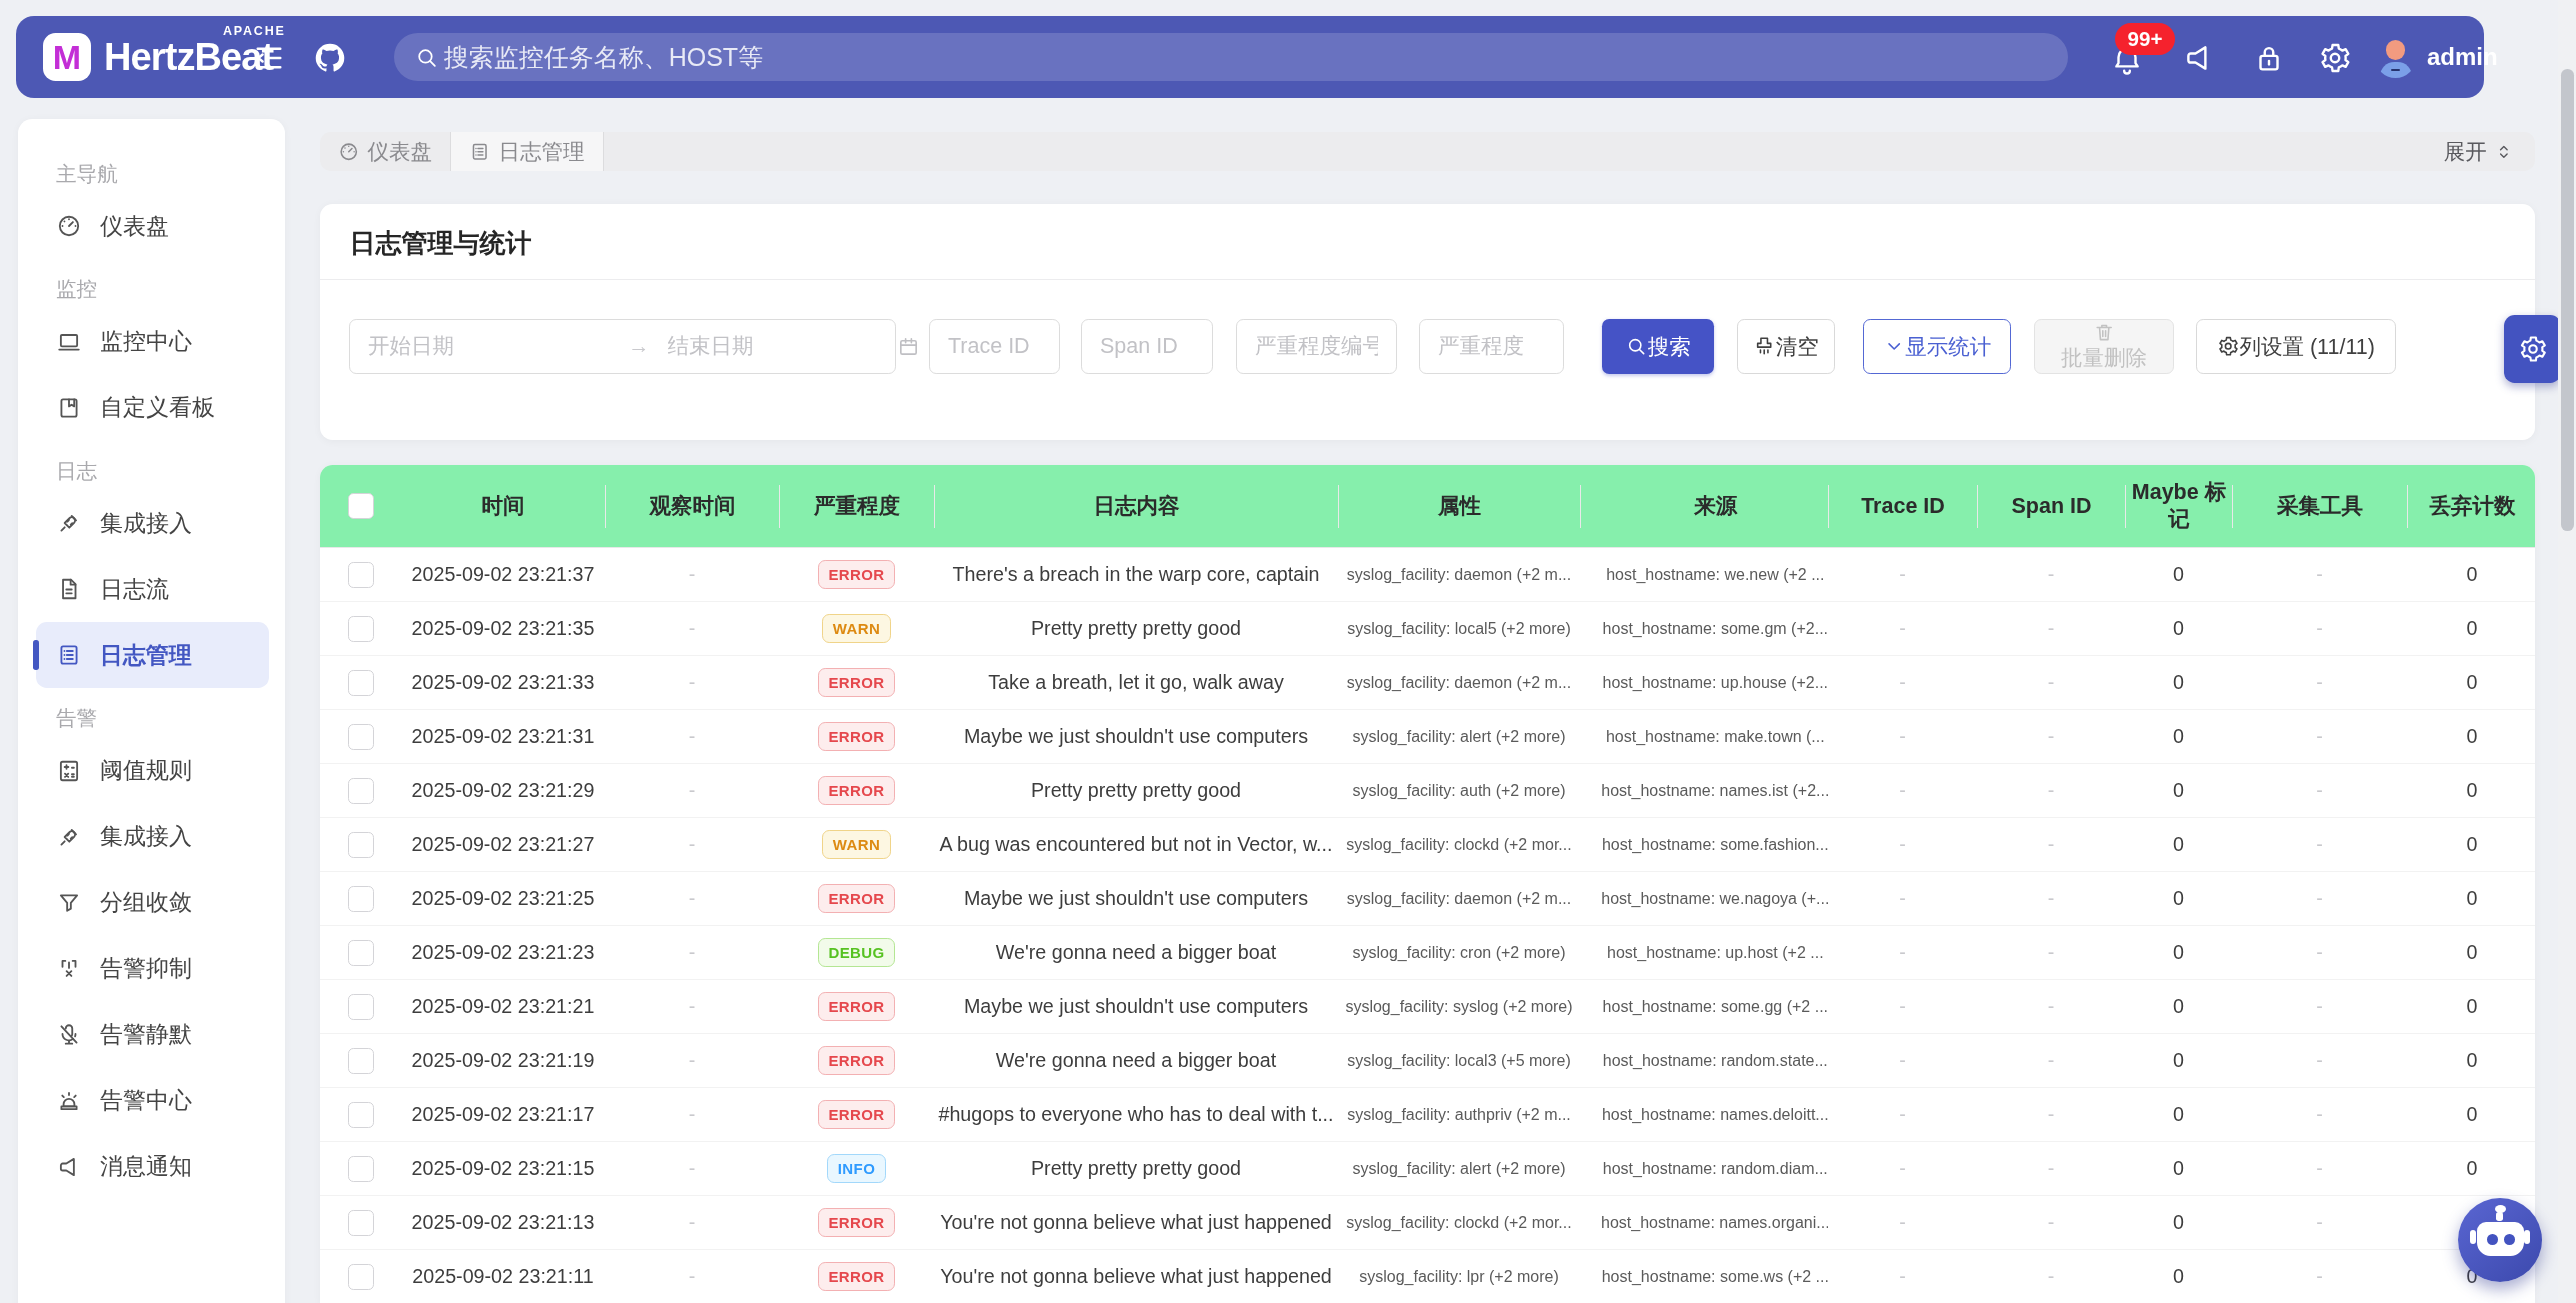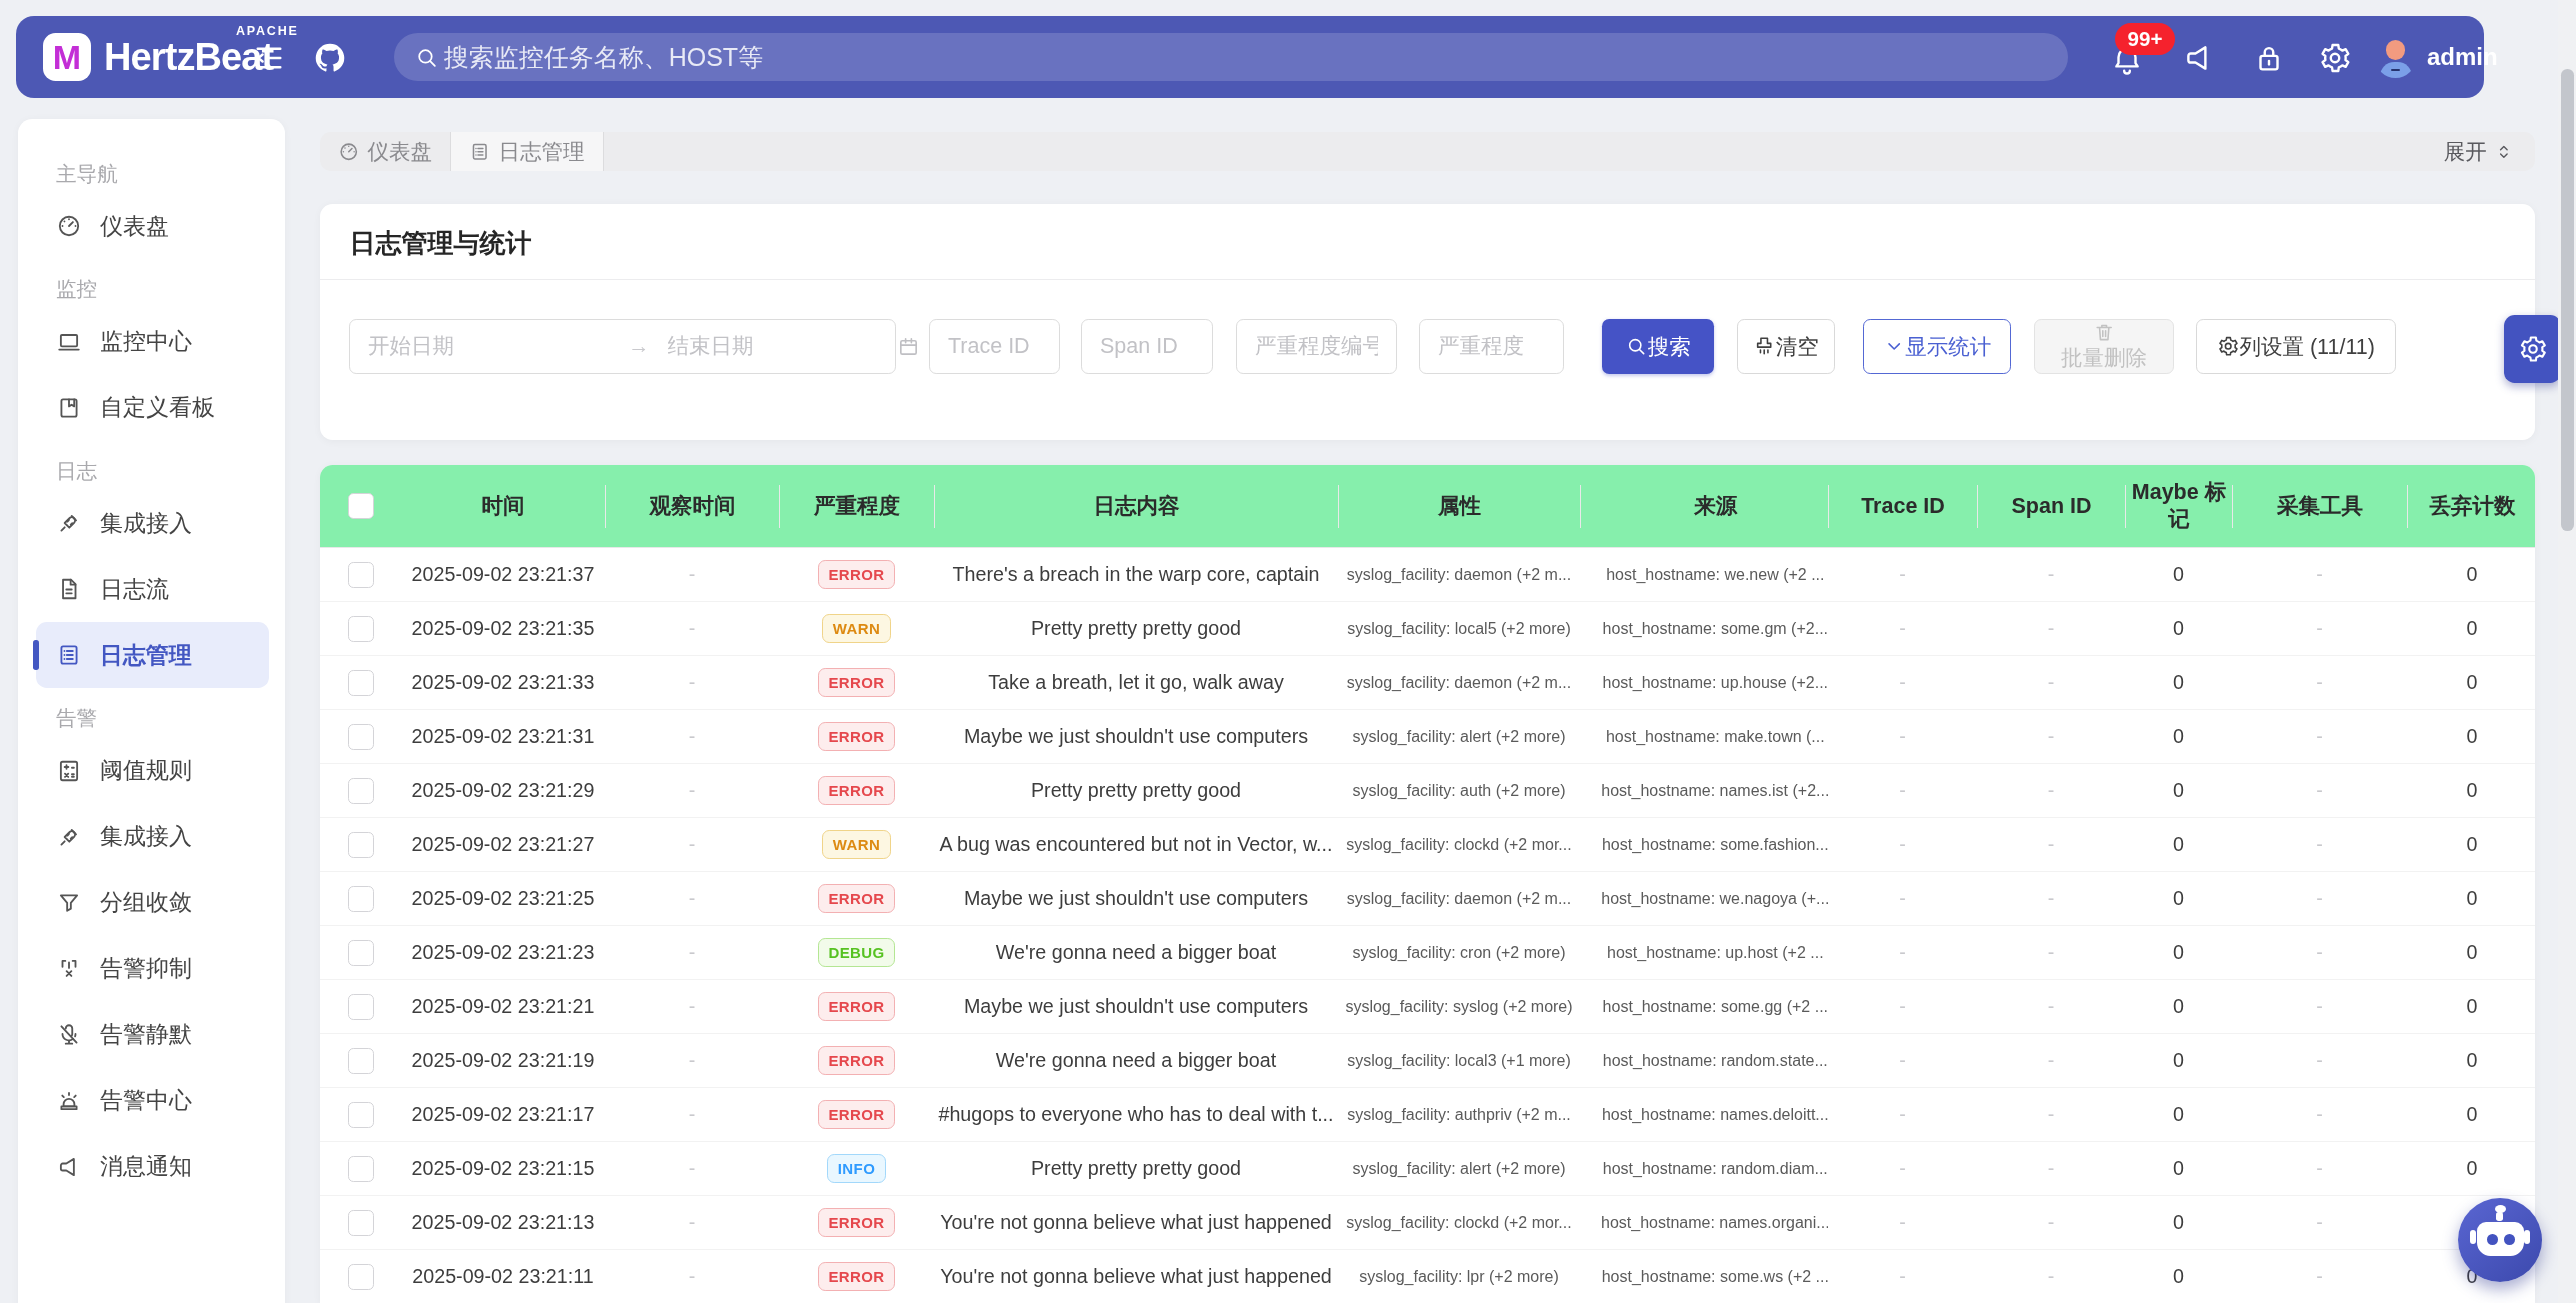--- a/index.html
+++ b/index.html
@@ -7,21 +7,21 @@
     -webkit-font-smoothing:antialiased;}
   .ic{stroke:currentColor;fill:none;stroke-width:1.7;stroke-linecap:round;stroke-linejoin:round;display:block;}
   .ic.fill{fill:currentColor;stroke:none;}
 
   
   .topbar{position:absolute;left:16px;top:16px;width:2468px;height:82px;background:#4d58b4;
     border-radius:18px;color:#fff;}
   .logo-mark{position:absolute;left:27px;top:17px;width:48px;height:48px;background:#fff;border-radius:12.5px;
     display:flex;align-items:center;justify-content:center;font-weight:bold;font-size:34px;color:#c32ed6;}
   .brand-text{position:absolute;left:88px;top:19.7px;font-size:38px;font-weight:bold;letter-spacing:-0.9px;}
-  .brand-apache{position:absolute;left:220px;top:8px;font-size:12.5px;font-weight:bold;letter-spacing:1.8px;}
+  .brand-apache{position:absolute;left:207px;top:8px;font-size:12.5px;font-weight:bold;letter-spacing:1.8px;}
   .tb-ic{position:absolute;top:25px;width:34px;height:34px;color:#fff;cursor:pointer;}
   .tb-search{position:absolute;left:378px;top:17px;width:1674px;height:48px;border-radius:24px;
     background:rgba(255,255,255,.16);display:flex;align-items:center;padding:0 19.7px;box-sizing:border-box;}
   .tb-search input{flex:1;background:transparent;border:none;outline:none;color:#fff;font-size:25px;
     margin-left:3px;font-family:inherit;}
   .tb-search input::placeholder{color:rgba(255,255,255,.85);}
   .badge-99{position:absolute;left:2099px;top:7.2px;height:32px;padding:0 12.5px;background:#f5222d;border-radius:16px;
     display:flex;align-items:center;font-size:20.6px;font-weight:bold;color:#fff;z-index:2;}
   .avatar{position:absolute;left:2359px;top:20.6px;width:41px;height:41px;border-radius:50%;overflow:hidden;position:absolute;}
   .avatar .head{position:absolute;left:10.7px;top:3.6px;width:19.7px;height:19.7px;border-radius:50%;background:#f29b80;}
@@ -619,21 +619,21 @@
       <div class="tr">
     <div class="td w-check">
           <span class="cb"></span>
         </div>
     <div class="td w-time">2025-09-02 23:21:19</div>
     <div class="td w-observed dim">-</div>
     <div class="td w-severity">
       <span class="badge sev-ERROR">ERROR</span>
     </div>
     <div class="td w-content">We're gonna need a bigger boat</div>
-    <div class="td w-attributes small">syslog_facility: local3 (+1 more)</div>
+    <div class="td w-attributes small">syslog_facility: local3 (+5 more)</div>
     <div class="td w-source small">host_hostname: random.state...</div>
     <div class="td w-trace dim">-</div>
     <div class="td w-span dim">-</div>
     <div class="td w-flags">0</div>
     <div class="td w-scope dim">-</div>
     <div class="td w-dropped">0</div>
   </div>
       <div class="tr">
     <div class="td w-check">
           <span class="cb"></span>

